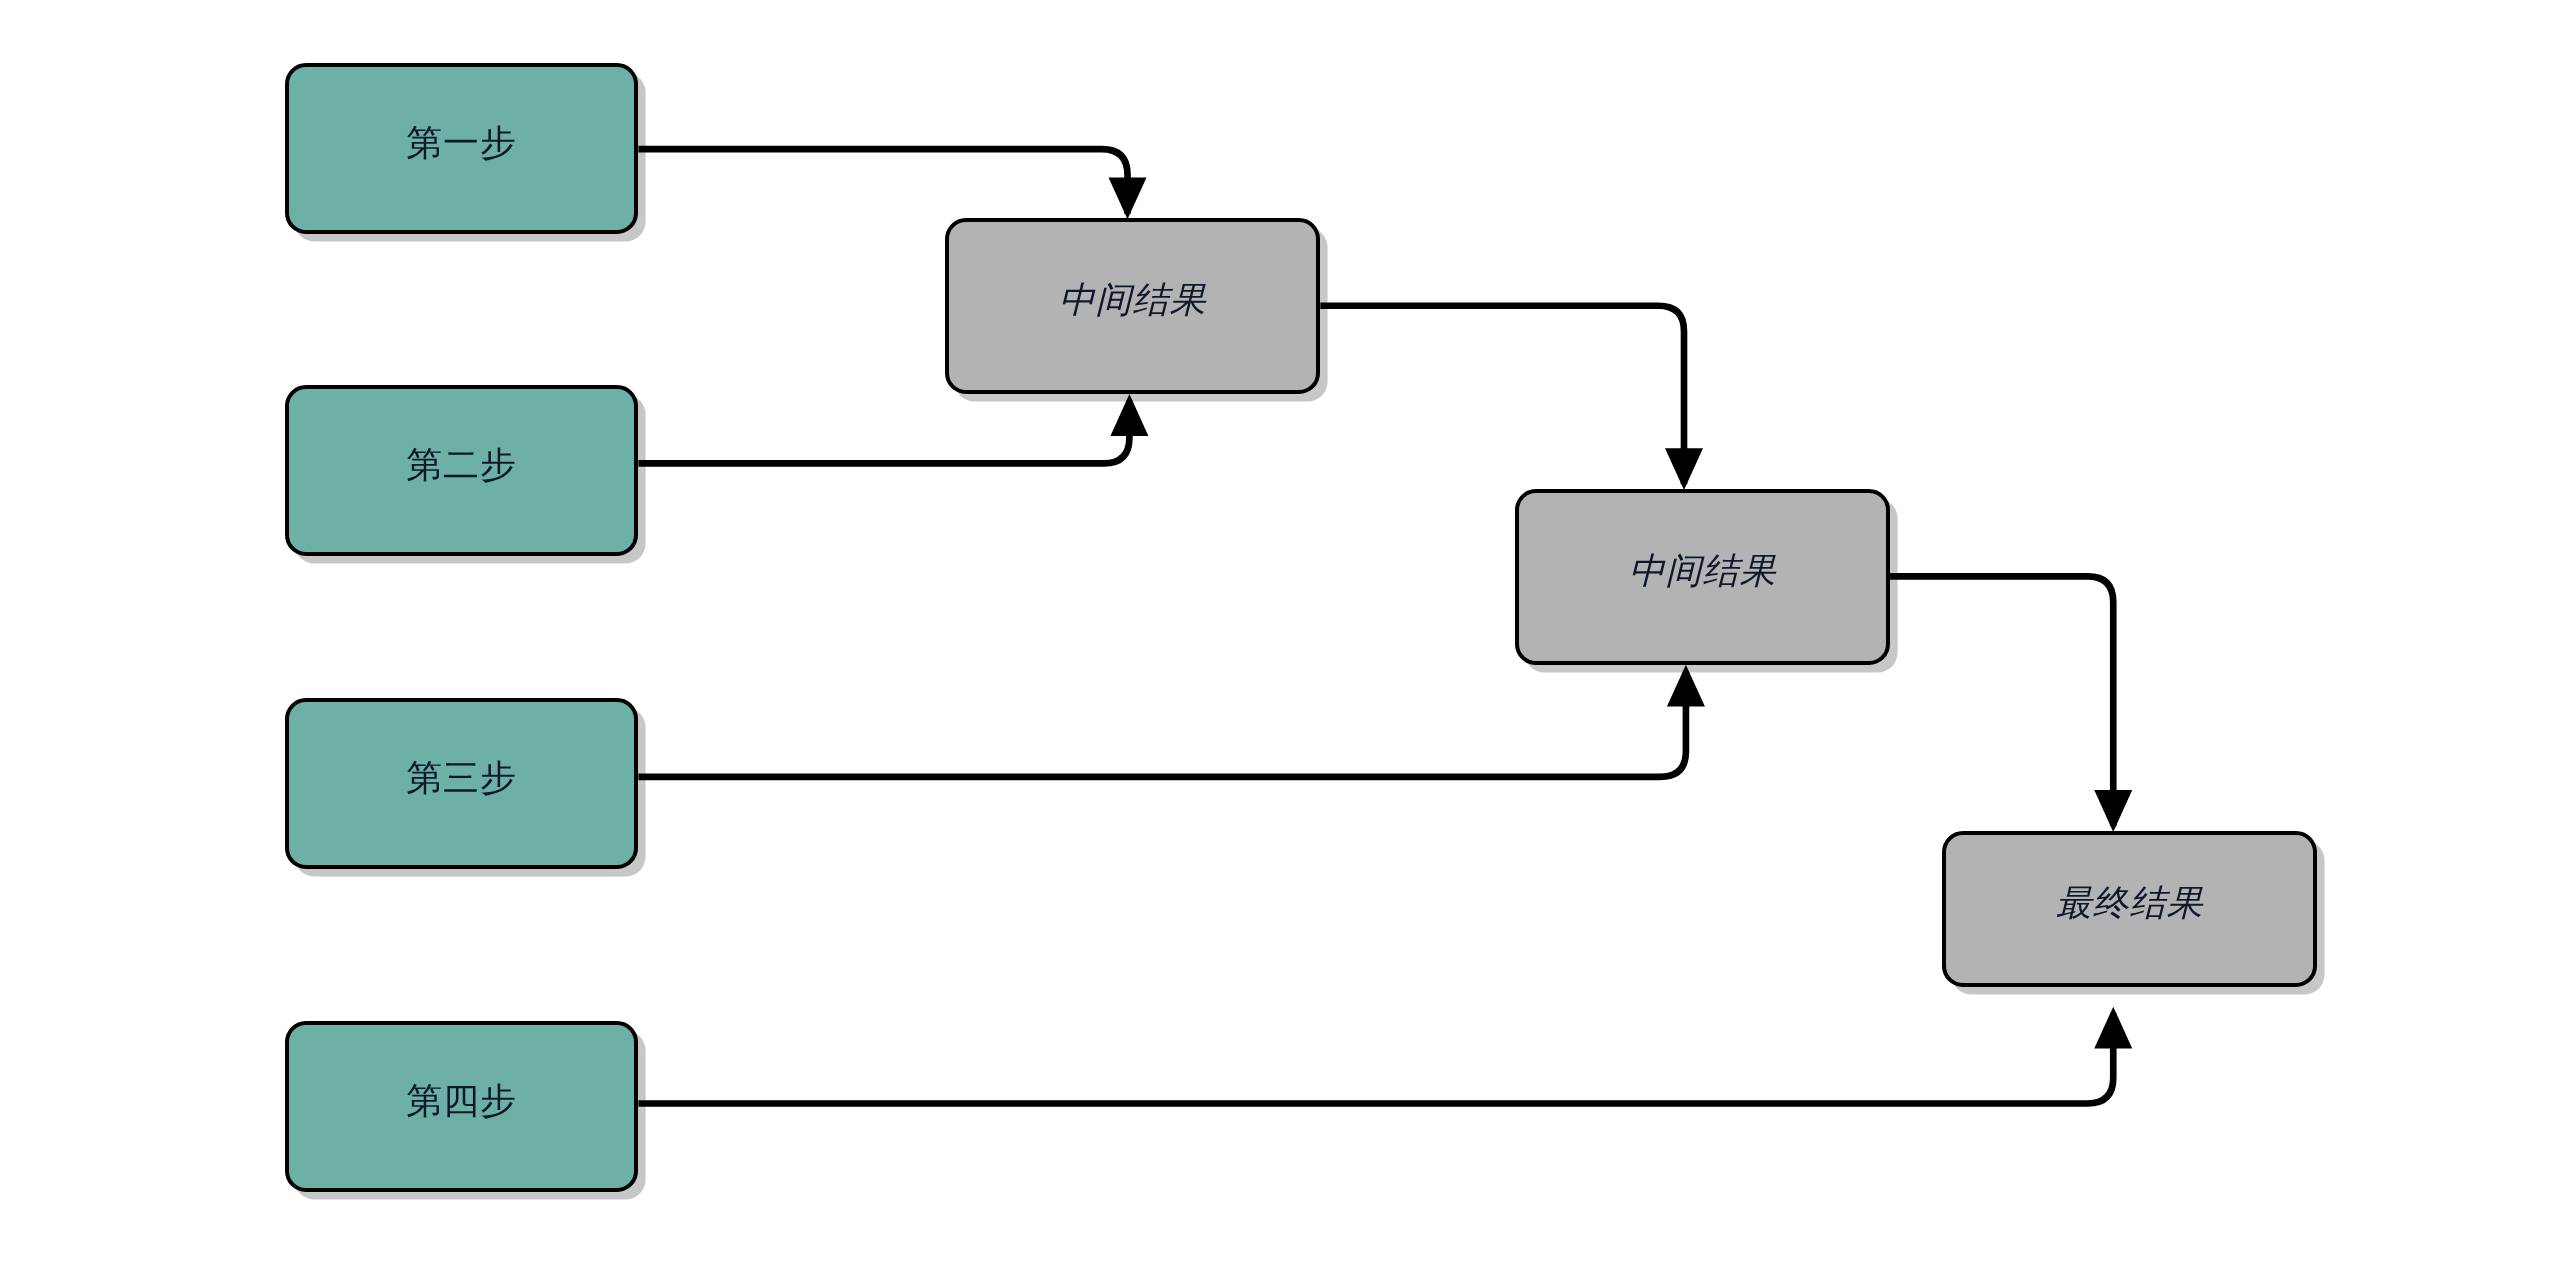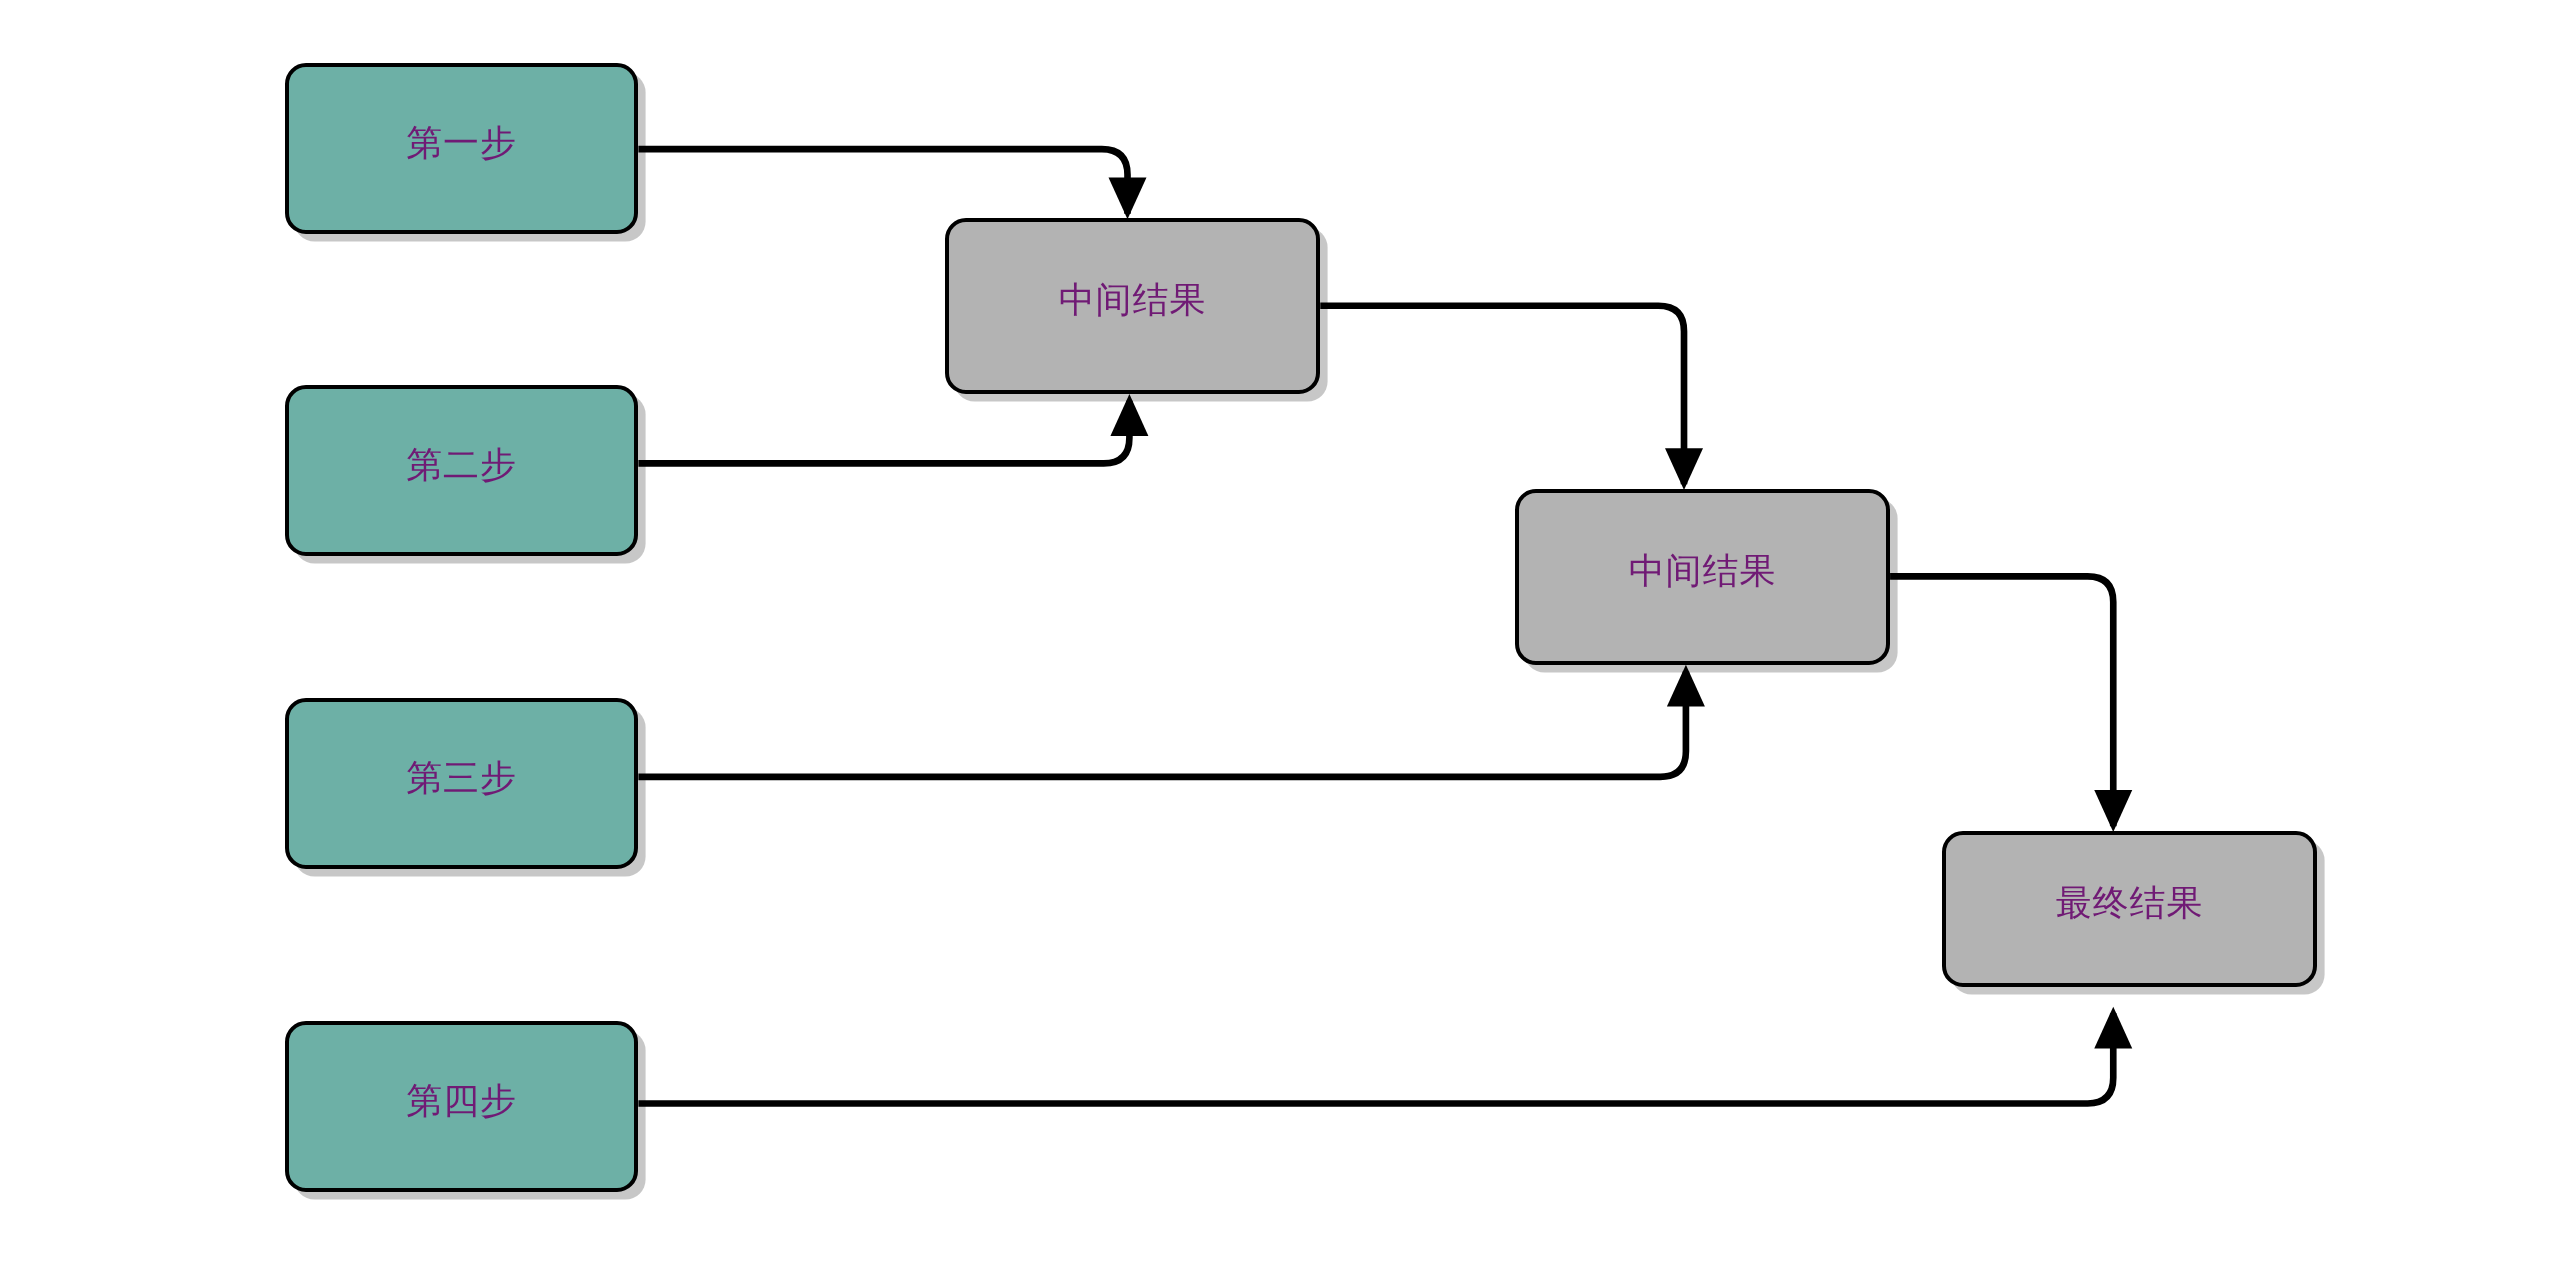--- a/index.html
+++ b/index.html
@@ -32,31 +32,32 @@
     border: 4.7px solid #000000;
     border-radius: 21px;
     display: flex;
     align-items: center;
     justify-content: center;
     box-shadow: 8.5px 8.5px 0 -0.9px rgba(0,0,0,0.22);
   }
   .node .node-label {
     font-size: 36px;
     line-height: 1;
-    color: #701a75;
+    color: #0f172a;
     letter-spacing: 0.9px;
     position: relative;
     top: -5.7px;
     white-space: nowrap;
   }
   .node-step {
     background: #6DB0A6;
   }
   .node-result {
     background: #B3B3B3;
+    font-style: italic;
   }
 </style>
 </head>
 <body>
 
 <div id="canvas">
 
   <svg id="edges" viewBox="0 0 2712 1331" xmlns="http://www.w3.org/2000/svg">
       <path d="M 672 157 L 1160 157 Q 1187 157 1187 184 L 1187 225" fill="none" stroke="#000000" stroke-width="7" stroke-linecap="butt" stroke-linejoin="round"></path>
       <polygon points="1167,187 1207,187 1187,231" fill="#000000"></polygon>

